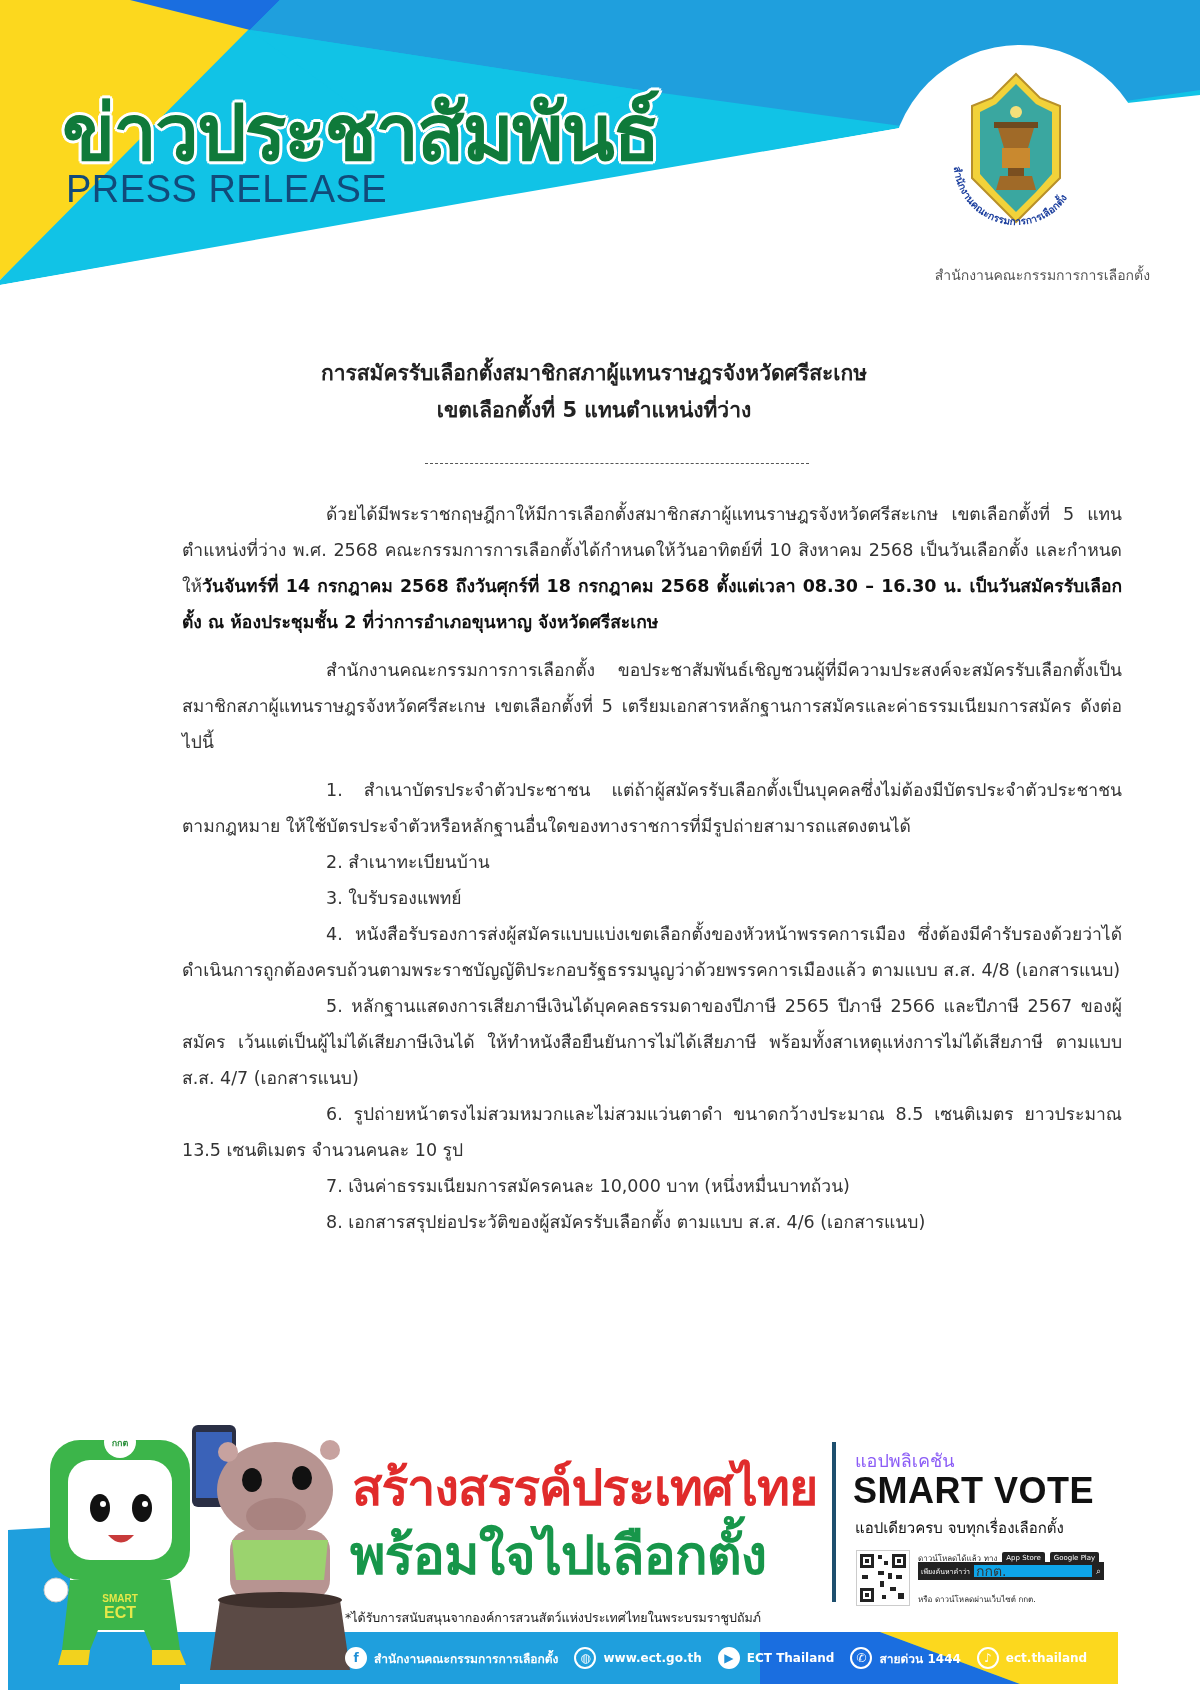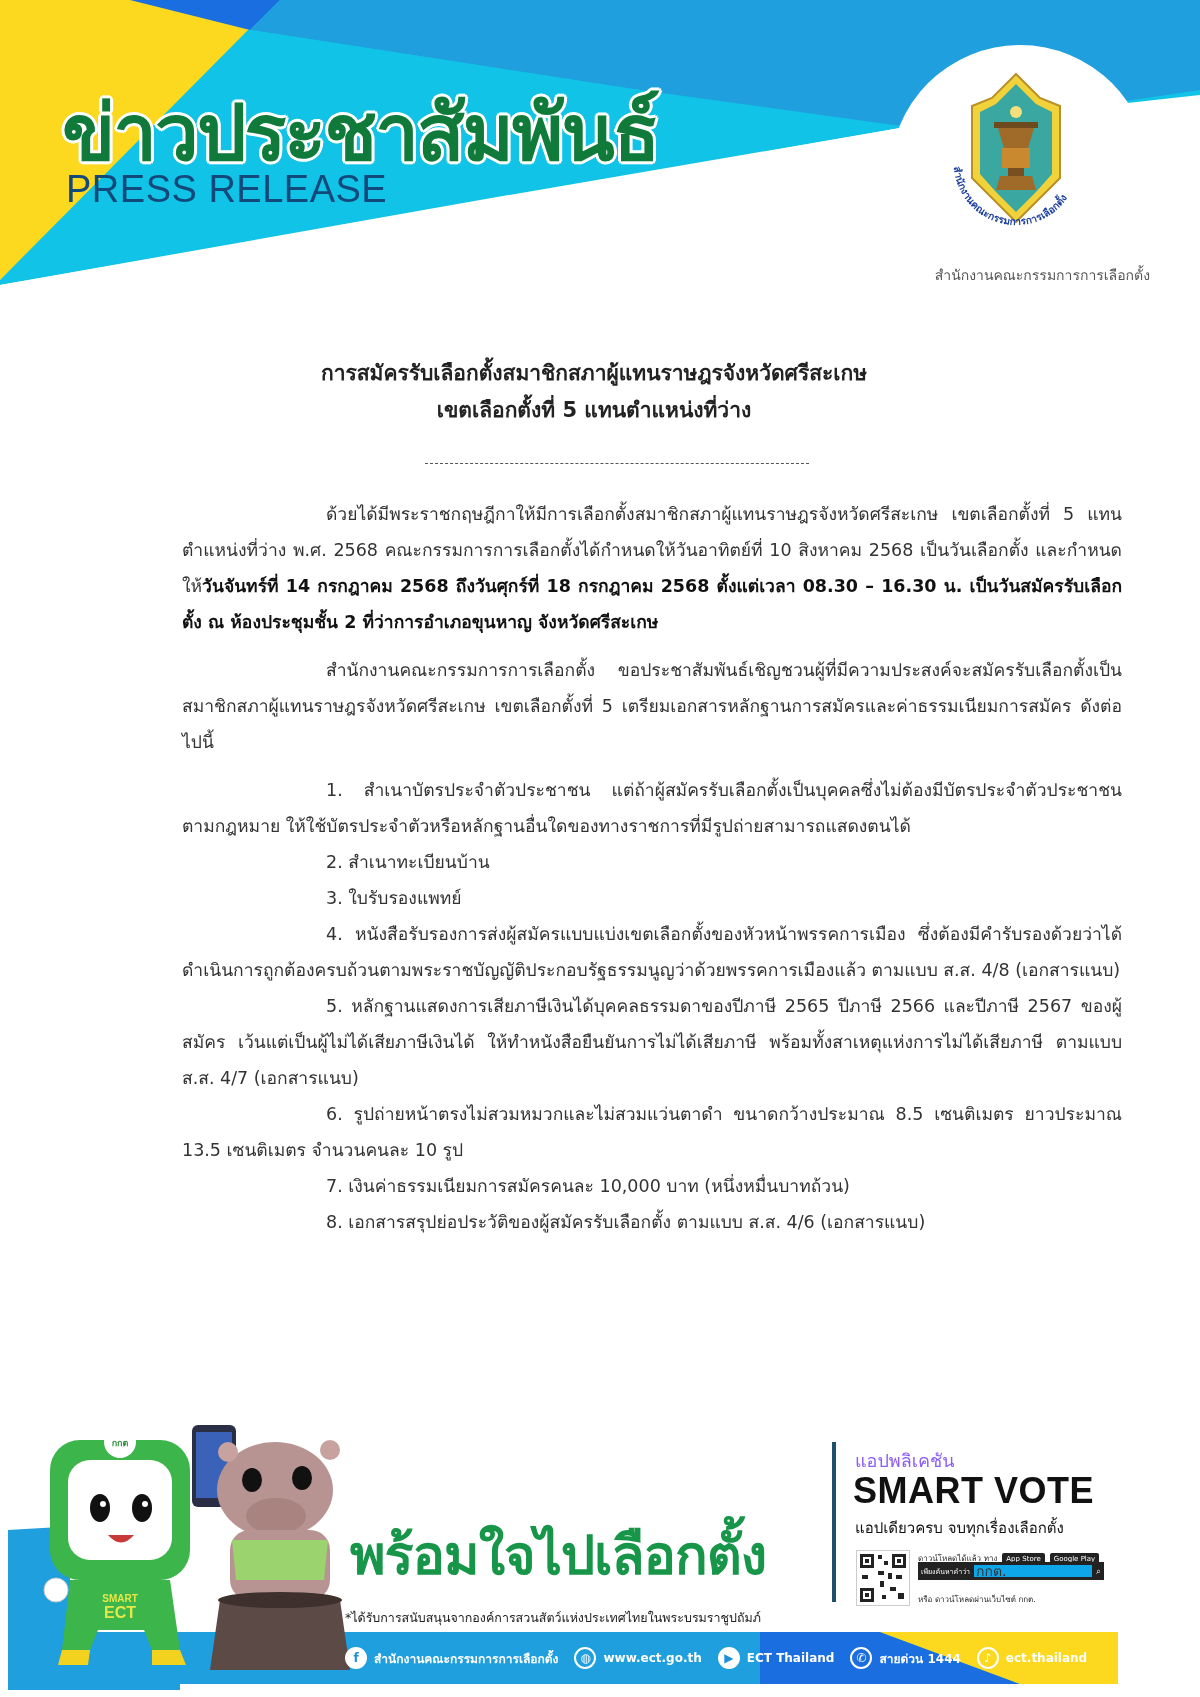--- a/index.html
+++ b/index.html
@@ -45,21 +45,21 @@
     .banner svg.bbg { position: absolute; left: 0; top: 0; }
     .mascots { position: absolute; left: 40px; top: 40px; width: 330px; height: 255px; }
     .slogan1 { position: absolute; left: 352px; top: 68px; font-size: 50px; font-weight: bold; color: #e02b2b; white-space: nowrap; letter-spacing: -1px; }
     .slogan2 { position: absolute; left: 350px; top: 132px; font-size: 54px; font-weight: bold; color: #17964a; white-space: nowrap; letter-spacing: -1px; }
     .support-note { position: absolute; left: 345px; top: 228px; font-size: 12.5px; color: #222; white-space: nowrap; }
     .vbar { position: absolute; left: 832px; top: 62px; width: 4px; height: 160px; background: #1e4f6e; }
     .app-label { position: absolute; left: 855px; top: 66px; font-size: 18px; color: #8b5cf6; }
     .app-name { position: absolute; left: 853px; top: 90px; font-family: "Liberation Sans", sans-serif; font-weight: bold; font-size: 36px; color: #111; letter-spacing: 0.5px; }
     .app-tag { position: absolute; left: 855px; top: 136px; font-size: 15px; color: #111; white-space: nowrap; }
     .qr { position: absolute; left: 856px; top: 170px; width: 54px; height: 56px; background: #fff; border: 1px solid #ccc; }
-    .dl-row1 { position: absolute; left: 918px; top: 172px; font-size: 8px; color: #222; display: flex; align-items: flex-end; gap: 5px; }
+    .dl-row1 { position: absolute; left: 918px; top: 172px; font-size: 8px; color: #222; display: flex; align-items: flex-start; gap: 5px; }
     .store-badge { background: #222; color: #fff; font-size: 7px; padding: 2px 4px; border-radius: 2px; }
     .search-bar { position: absolute; left: 918px; top: 182px; width: 186px; height: 18px; background: #222; display: flex; align-items: center; padding: 0 3px; gap: 4px; }
     .search-bar .lbl { font-size: 7px; color: #fff; white-space: nowrap; }
     .search-bar .inp { flex: 1; height: 12px; background: #0ea5e9; font-size: 14px; color: #333; padding-left: 2px; line-height: 12px; }
     .search-bar .ic { color: #fff; font-size: 9px; }
     .dl-row3 { position: absolute; left: 918px; top: 213px; font-size: 8px; color: #222; white-space: nowrap; }
 
     .contact-strip { position: absolute; left: 345px; top: 258px; height: 40px; display: flex; align-items: center; gap: 10px; font-size: 12px; font-weight: bold; color: #fff; white-space: nowrap; }
     .contact-item { display: flex; align-items: center; gap: 7px; margin-right: 6px; }
     .cicon { width: 22px; height: 22px; border-radius: 50%; border: 2px solid #fff; display: flex; align-items: center; justify-content: center; font-size: 12px; color: #1f8fd6; background: #fff; font-weight: bold; }
@@ -172,20 +172,21 @@
       <ellipse cx="212" cy="60" rx="10" ry="12" fill="#111"></ellipse>
       <ellipse cx="262" cy="58" rx="10" ry="12" fill="#111"></ellipse>
       <ellipse cx="236" cy="96" rx="30" ry="18" fill="#a98380"></ellipse>
       <rect x="190" y="110" width="100" height="70" rx="20" fill="#b79491"></rect>
       <path d="M192,120 L288,120 L284,160 L196,160 Z" fill="#9bd36e"></path>
       <path d="M180,180 L300,180 L310,250 L170,250 Z" fill="#5b4a45"></path>
       <ellipse cx="240" cy="180" rx="62" ry="8" fill="#3e302c"></ellipse>
     </svg>
   </div>
 
+  <div class="slogan1">สร้างสรรค์ประเทศไทย</div>
   <div class="slogan2">พร้อมใจไปเลือกตั้ง</div>
   <div class="support-note">*ได้รับการสนับสนุนจากองค์การสวนสัตว์แห่งประเทศไทยในพระบรมราชูปถัมภ์</div>
 
   <div class="vbar"></div>
   <div class="app-label">แอปพลิเคชัน</div>
   <div class="app-name">SMART VOTE</div>
   <div class="app-tag">แอปเดียวครบ จบทุกเรื่องเลือกตั้ง</div>
 
   <div class="qr">
     <svg width="52" height="54" viewBox="0 0 52 54">

